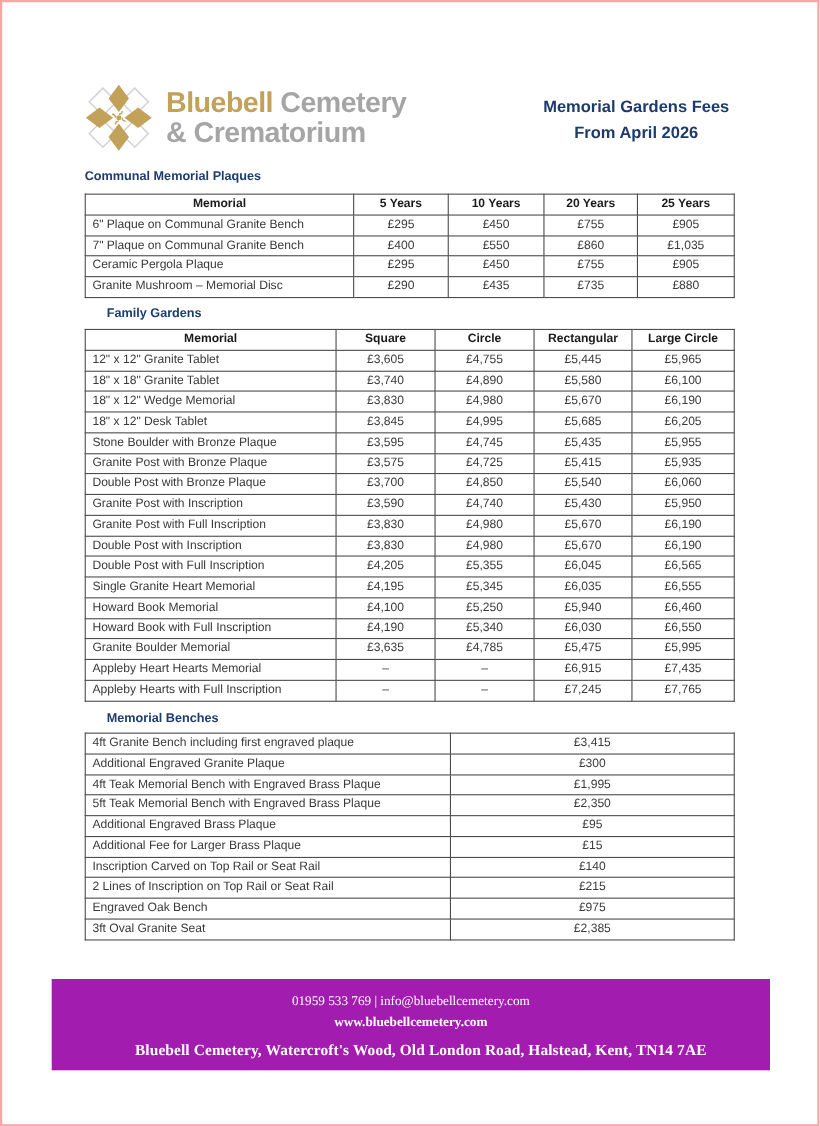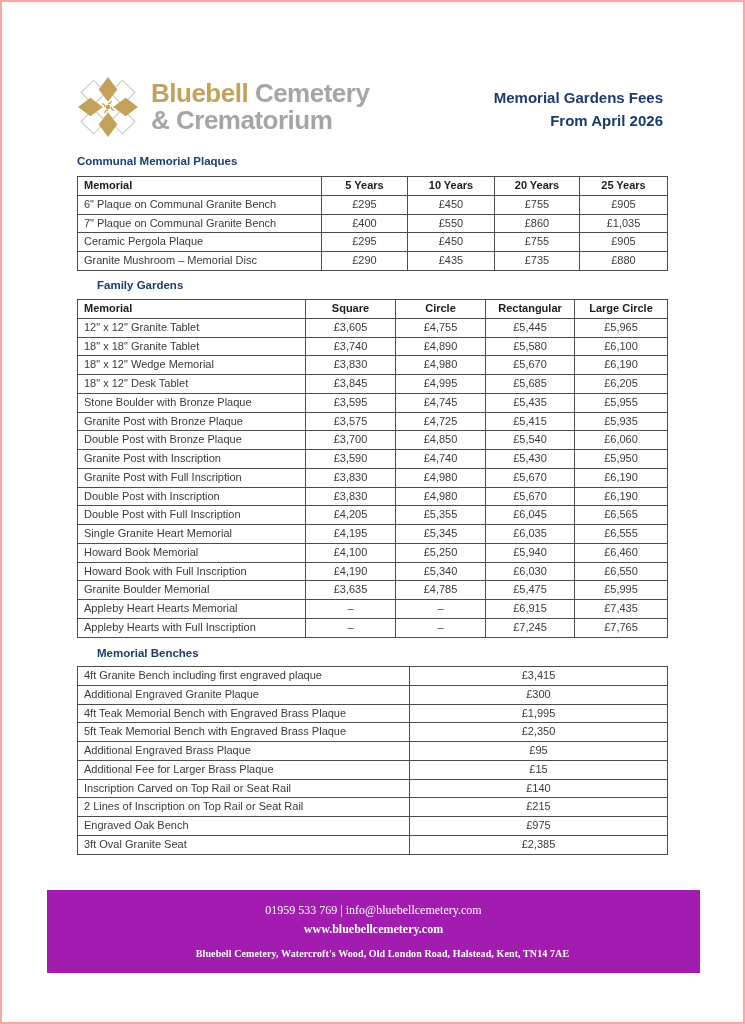--- a/index.html
+++ b/index.html
@@ -30,21 +30,21 @@
   .logo-text {
     font-weight: bold;
     font-size: 26px;
     letter-spacing: -0.5px;
     line-height: 1.02;
   }
   .logo-gold { color: #C2A159; }
   .logo-gray { color: #A5A5A5; }
   .doc-title {
     padding-top: 11px;
-    text-align: right;
+    text-align: center;
     font-weight: bold;
     font-size: 15px;
     line-height: 1.5;
     color: #1C3A6B;
   }
 
   
   .section-title {
     position: absolute;
     left: 75px;
@@ -70,38 +70,38 @@
   th, td {
     border: 1px solid #4C4C4E;
     font-size: 11px;
     line-height: 1.25;
     padding: 2px 6px;
     height: 18px;
     overflow: hidden;
     white-space: nowrap;
   }
   th { font-weight: bold; color: #1b1b1b; text-align: center; }
-  th.lbl { text-align: left; }
+  th.lbl { text-align: center; }
   td { color: #3a3a3a; }
   td.lbl { text-align: left; }
   td.val { text-align: center; }
 
   
   .footer {
     position: absolute;
     top: 888px; left: 45px;
     width: 653px; height: 83px;
     background: #a21caf;
     color: #ffffff;
     text-align: center;
     font-family: Liberation Serif, serif;
   }
   .footer .line1 { margin-top: 13px; font-size: 12px; font-weight: normal; }
   .footer .line2 { margin-top: 4px;  font-size: 12px; font-weight: bold; }
-  .footer .line3 { margin-top: 11px; font-size: 10px; font-weight: bold; letter-spacing: 0.1px; margin-left: 18px; }
+  .footer .line3 { margin-top: 11px; font-size: 14px; font-weight: bold; letter-spacing: 0.1px; margin-left: 18px; }
 </style>
 </head>
 <body>
 
 <div class="page">
 
   <div class="header">
     <div class="logo">
       <svg class="logo-icon" viewBox="0 0 60 60">
 

